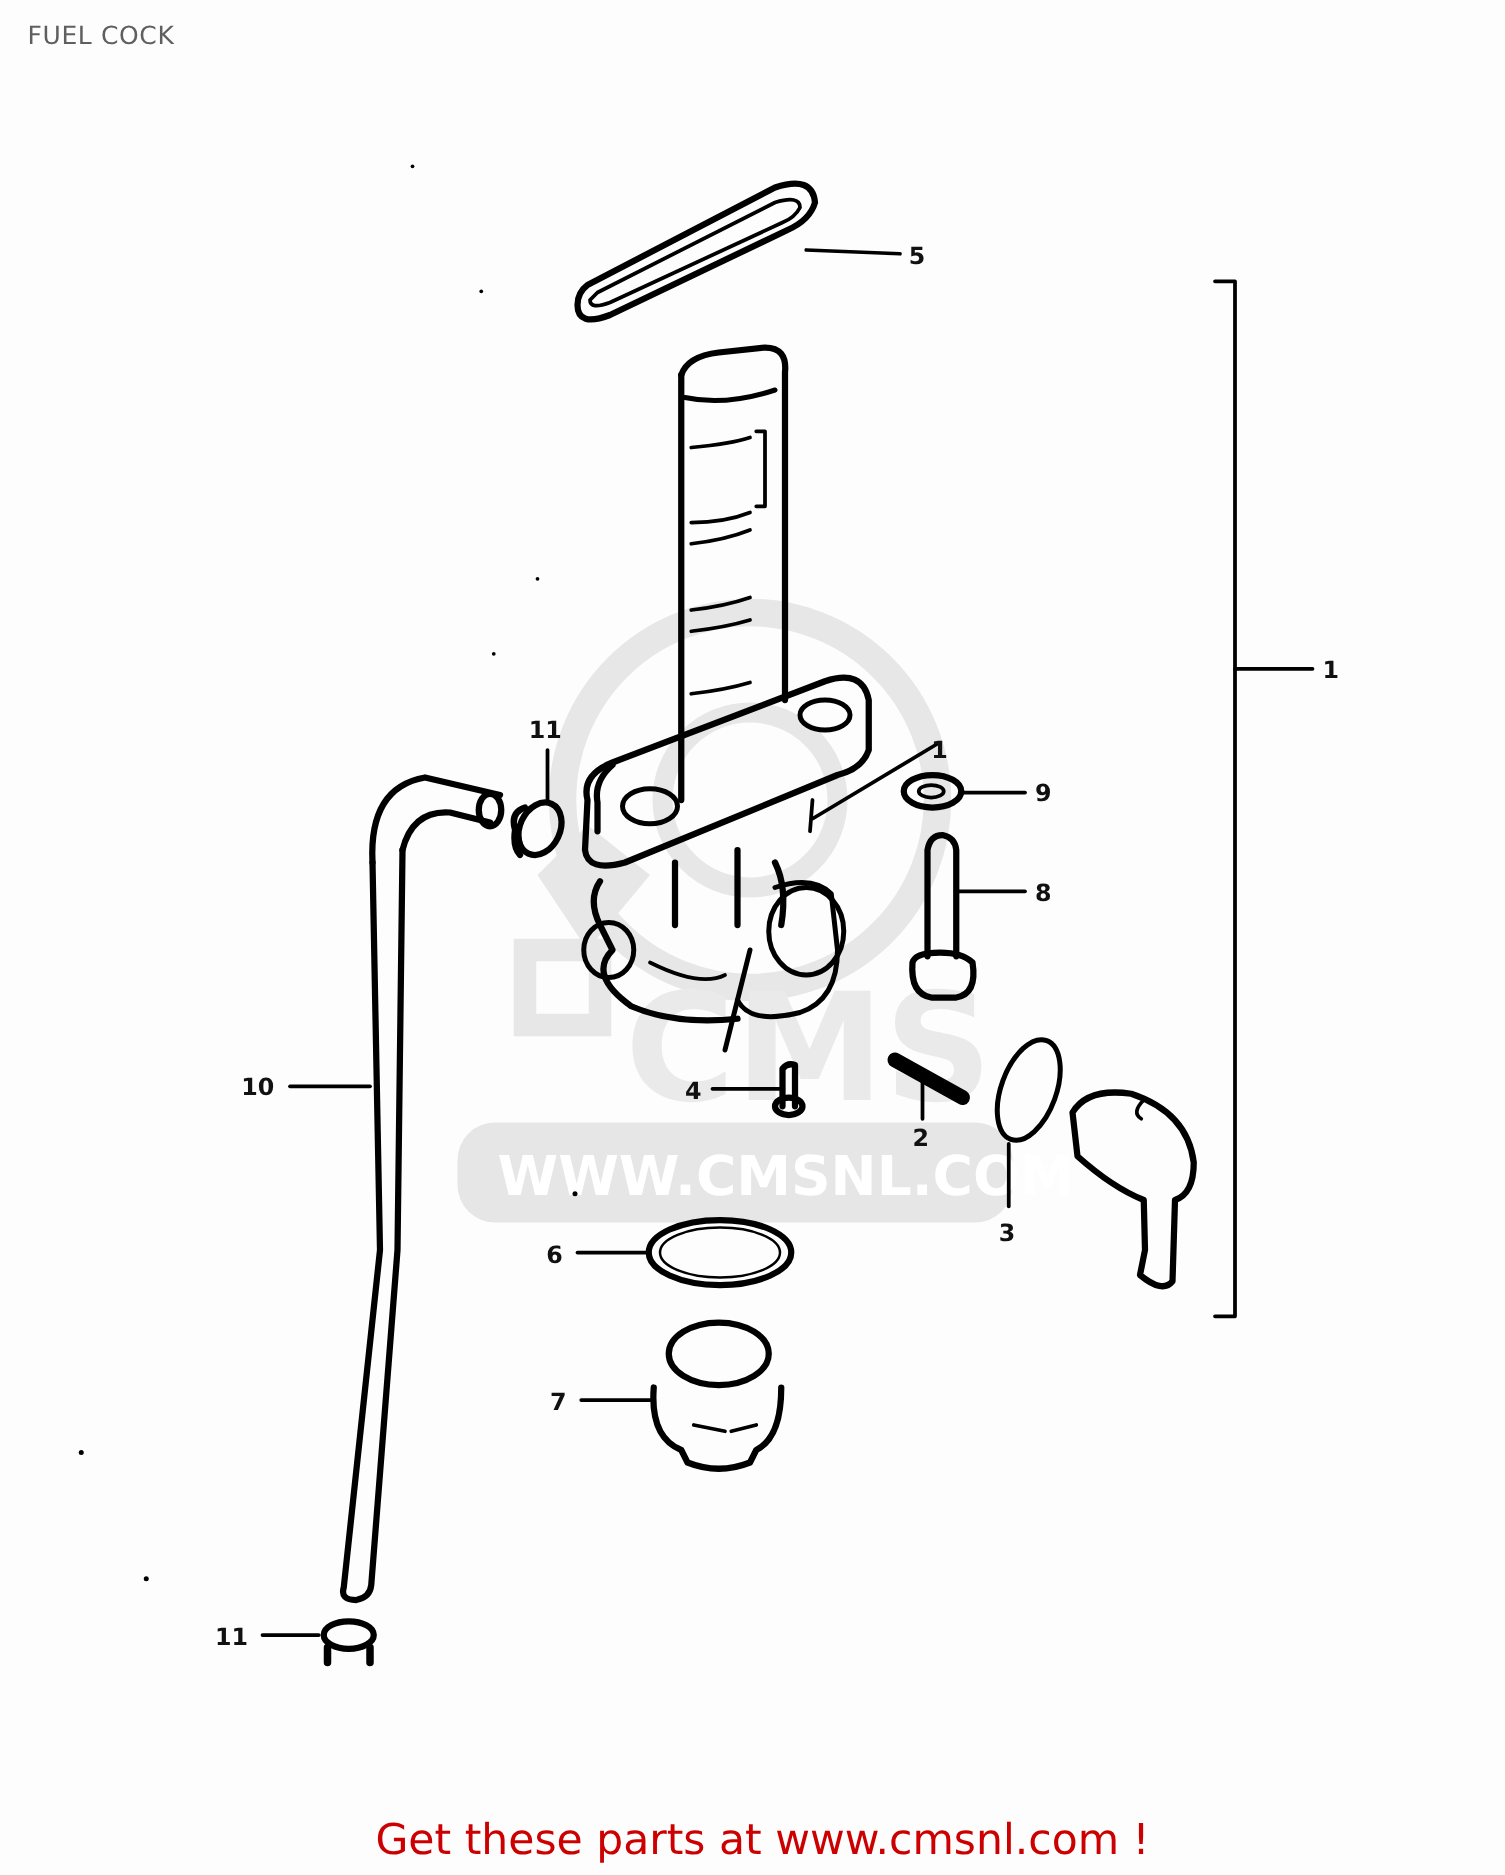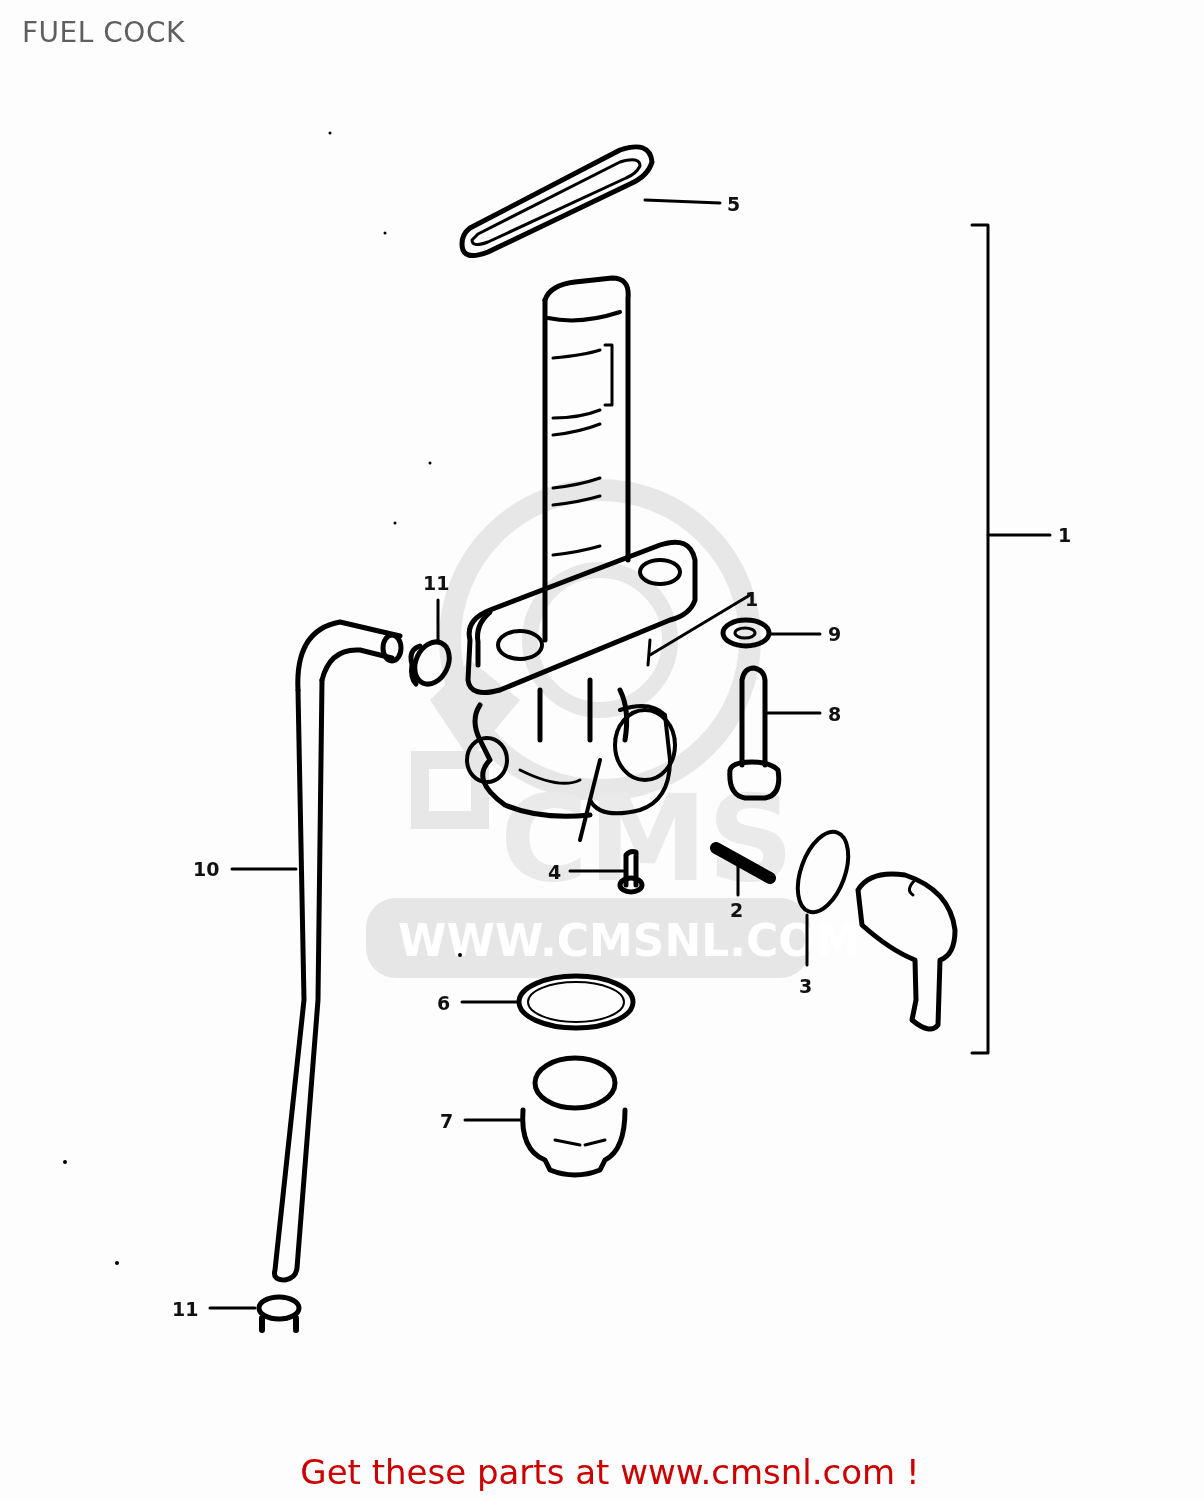--- a/index.html
+++ b/index.html
@@ -1,18 +1,18 @@
 <!DOCTYPE html>
 <html><head>
 <meta charset="utf-8">
 <style>
   html, body { margin: 0; padding: 0; background: #fcfdfc; }
   body { width: 1204px; height: 1500px; position: relative; overflow: hidden;
          font-family: "DejaVu Sans", sans-serif; }
-  .page-title { position: absolute; left: 22px; top: 16px; font-size: 28px;
+  .page-title { position: absolute; left: 22px; top: 16px; font-size: 20px;
                 color: #5f5f5f; letter-spacing: 0.5px; font-family: "DejaVu Sans", sans-serif; }
   .diagram { position: absolute; left: 0; top: 0; width: 1204px; height: 1500px; }
   .callout { font-family: "DejaVu Sans", sans-serif; font-weight: bold; font-size: 19px; fill: #111; }
   .footer-link { position: absolute; left: 0; width: 1204px; top: 1452px; text-align: center;
                  font-family: "DejaVu Sans", sans-serif; font-size: 34px; color: #cc0000;
                  text-decoration: none; padding-left: 8px; }
   .wm-text { font-family: "DejaVu Sans", sans-serif; font-weight: bold; font-size: 44px; fill: #ffffff; }
 </style>
 </head>
 <body>

